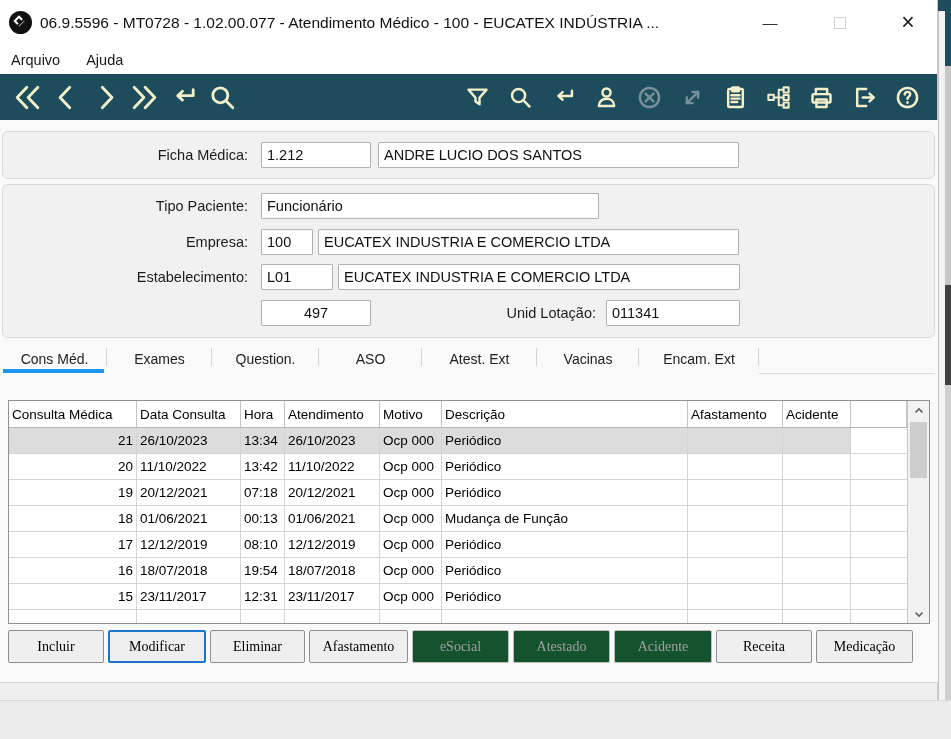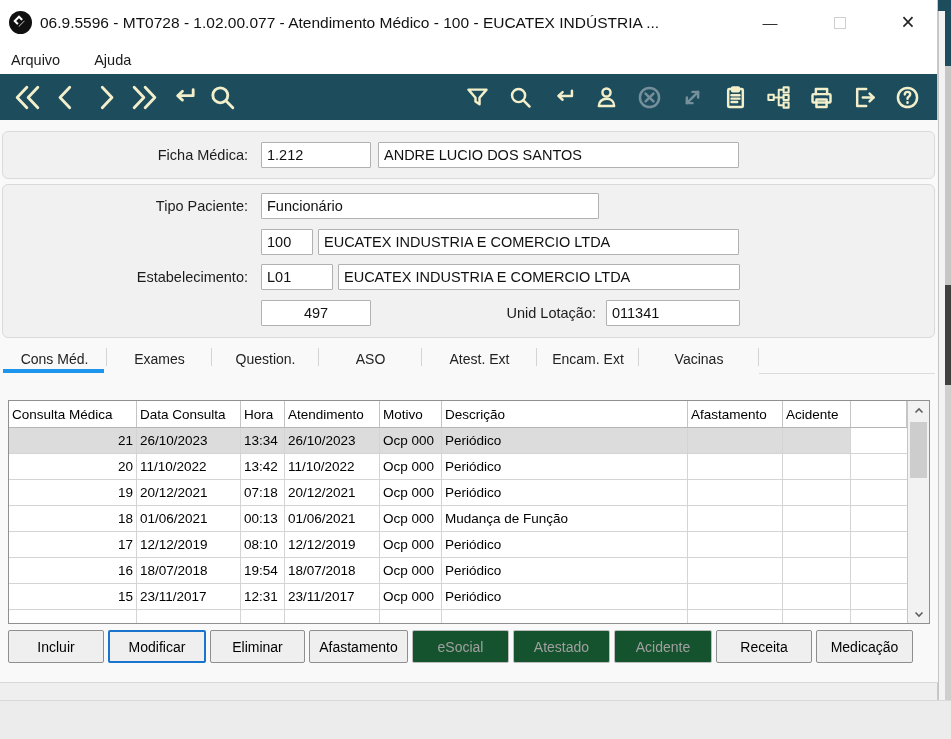--- a/index.html
+++ b/index.html
@@ -28,21 +28,21 @@
   .app-icon .d1{position:absolute;left:5.5px;top:5.5px;width:8px;height:8px;border:2px solid #fff;transform:rotate(45deg)}
   .app-icon .d2{position:absolute;left:10.5px;top:4px;width:2px;height:15px;background:#101010;transform:rotate(45deg)}
   .title{position:absolute;left:40px;top:0;height:45px;line-height:45px;font-size:15.5px;color:#111;white-space:nowrap}
   .wc{position:absolute;top:0;height:45px;width:30px;display:flex;align-items:center;justify-content:center;color:#333}
   .wc.min{right:152px;font-size:15px}
   .wc.max{right:82px}
   .maxbox{width:12px;height:12px;border:1px solid #cfcfcf;background:#fff}
   .wc.close{right:14px;font-size:23px;font-weight:300;color:#222}
 
   
-  .menubar{position:absolute;top:45px;left:0;right:0;height:29px;background:#fff;display:flex;align-items:center;padding-left:11px;gap:34px;font-size:14.5px;color:#1a1a1a}
+  .menubar{position:absolute;top:45px;left:0;right:0;height:29px;background:#fff;display:flex;align-items:center;padding-left:11px;gap:26px;font-size:14.5px;color:#1a1a1a}
 
   
   .toolbar{position:absolute;top:74px;left:0;right:0;height:46px;background:var(--teal);display:flex;align-items:center;justify-content:space-between}
   .tb-left{display:flex;align-items:center;gap:8px;padding-left:12px}
   .tb-left .tbtn svg{width:31px;height:31px}
   .tb-right{display:flex;align-items:center;gap:16px;padding-right:16px}
   .tb-right .tbtn svg{width:27px;height:27px}
   .tbtn{color:var(--cream);display:flex}
   .tbtn.disabled{color:var(--icon-dis)}
 
@@ -80,21 +80,21 @@
   .c0{width:128px}.c1{width:104px}.c2{width:44px}.c3{width:95px}.c4{width:62px}
   .c5{width:246px}.c6{width:95px}.c7{width:68px}.c8{flex:1;border-right:none}
   .g-row:not(.header) .c0{justify-content:flex-end}
   .g-sb{width:22px;background:#f2f2f2;border-left:1px solid #c6c6c6;position:relative}
   .sb-btn{position:absolute;left:0;width:100%;height:19px;display:flex;align-items:center;justify-content:center;color:#5f5f5f}
   .sb-up{top:0}.sb-down{bottom:0}
   .sb-thumb{position:absolute;left:2px;right:2px;top:21px;height:56px;background:#cdcdcd}
 
   
   .btnrow{position:absolute;left:8px;top:510px;height:34px;display:flex;gap:4px}
-  .abtn{height:33px;background:#efefef;border:1px solid #8f8f8f;border-radius:2px;font-size:14px;color:#000;font-family:Liberation Sans, sans-serif;padding:0 4px}
+  .abtn{height:33px;background:#efefef;border:1px solid #8f8f8f;border-radius:2px;font-size:14px;color:#000;font-family:Liberation Serif, serif;padding:0 4px}
   .abtn:nth-child(1){width:96px}.abtn:nth-child(2){width:98px}.abtn:nth-child(3){width:95px}
   .abtn:nth-child(4){width:99px}.abtn:nth-child(5){width:97px}.abtn:nth-child(6){width:97px}
   .abtn:nth-child(7){width:98px}.abtn:nth-child(8){width:96px}.abtn:nth-child(9){width:97px}
   .abtn.focused{border:2px solid var(--focus)}
   .abtn.disabled{background:#14532d;color:#a0a0a0;border-color:#bdbdbd}
 
   .bottom-divider{position:absolute;left:0;top:700px;width:951px;height:1px;background:#d9d9d9}
   .bottom-area{position:absolute;left:0;top:701px;width:951px;height:38px;background:#ececec}
 </style>
 </head>
@@ -258,42 +258,45 @@
         <input class="inp" style="left: 258px; top: 10px; width: 110px;" value="1.212">
         <input class="inp" style="left: 375px; top: 10px; width: 361px;" value="ANDRE LUCIO DOS SANTOS">
       </div>
 
       <div class="panel p2">
         <div class="frow" style="top:8px">
           <div class="flabel">Tipo Paciente:</div>
         </div>
         <input class="inp" style="left: 258px; top: 8px; width: 338px;" value="Funcionário">
 
+        <div class="frow" style="top:44px">
+          <div class="flabel">Empresa:</div>
+        </div>
         <input class="inp" style="left: 258px; top: 44px; width: 52px;" value="100">
         <input class="inp" style="left: 315px; top: 44px; width: 421px;" value="EUCATEX INDUSTRIA E COMERCIO LTDA">
 
         <div class="frow" style="top:79px">
           <div class="flabel">Estabelecimento:</div>
         </div>
         <input class="inp" style="left: 258px; top: 79px; width: 72px;" value="L01">
         <input class="inp" style="left: 335px; top: 79px; width: 402px;" value="EUCATEX INDUSTRIA E COMERCIO LTDA">
 
         <input class="inp center" style="left: 258px; top: 115px; width: 110px;" value="497">
         <div class="flabel2" style="top:115px">Unid Lotação:</div>
         <input class="inp" style="left: 603px; top: 115px; width: 134px;" value="011341">
       </div>
 
       <div class="tabbar" id="tabbar">
           <div class="tab active">Cons Méd.</div>
           <div class="tab">Exames</div>
           <div class="tab">Question.</div>
           <div class="tab">ASO</div>
           <div class="tab">Atest. Ext</div>
+          <div class="tab">Vacinas</div>
           <div class="tab">Encam. Ext</div>
-          <div class="tab">Vacinas</div>
           <div class="tab-rest"></div>
         </div>
 
       <div class="grid">
         <div class="g-main" id="g-main">
             <div class="g-row header">
               <div class="g-cell c0">Consulta Médica</div>
               <div class="g-cell c1">Data Consulta</div>
               <div class="g-cell c2">Hora</div>
               <div class="g-cell c3">Atendimento</div>

